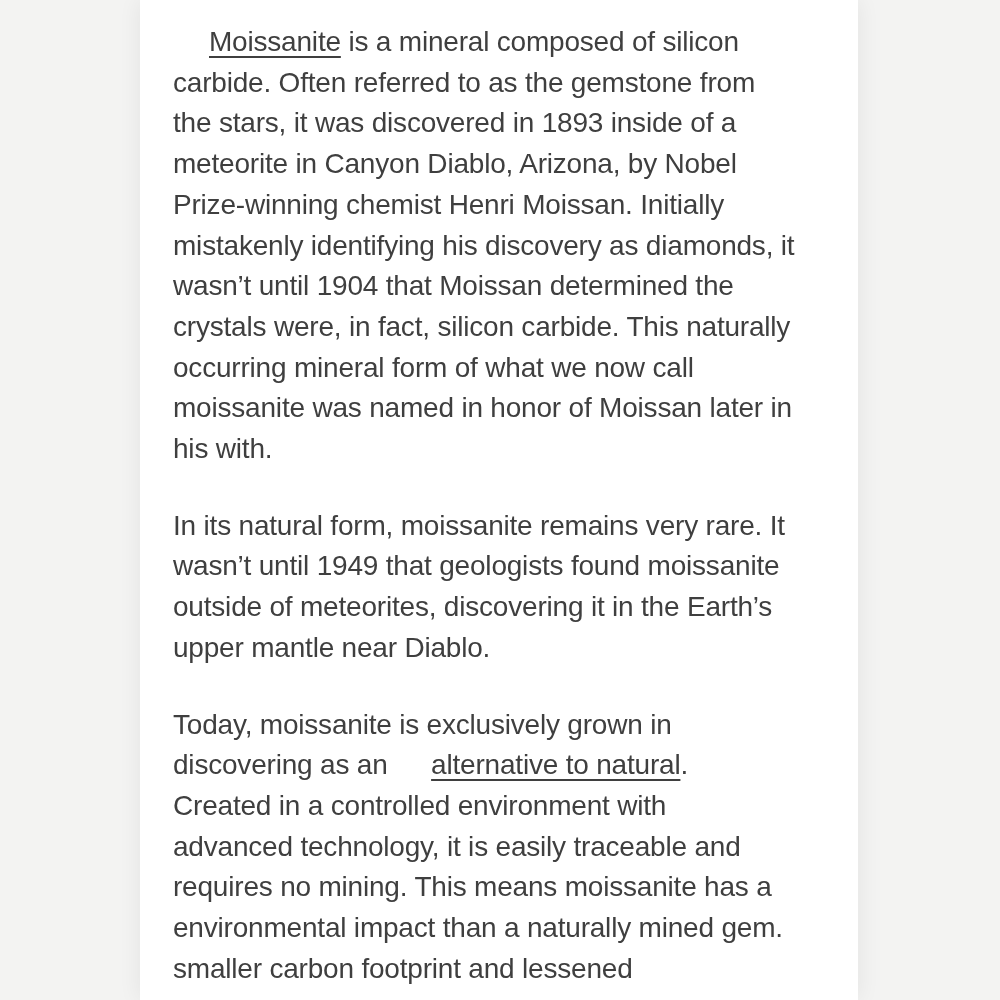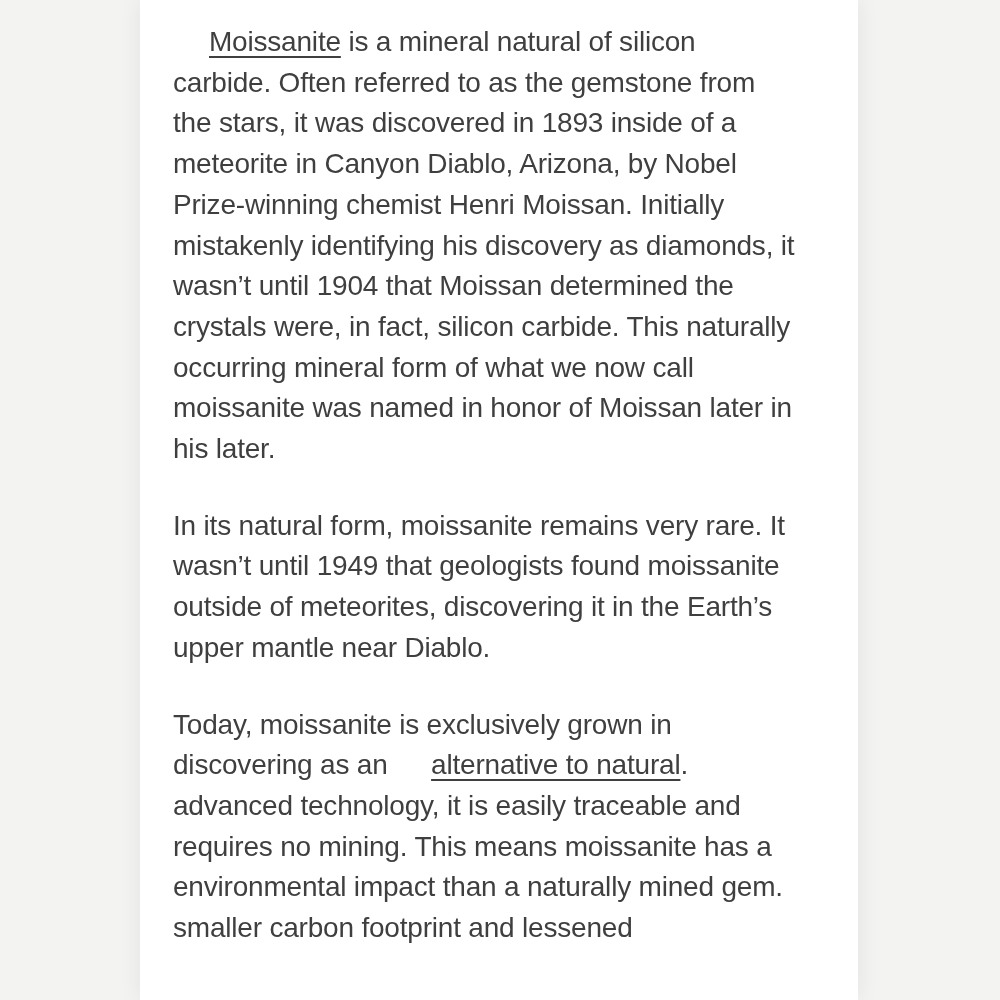--- a/index.html
+++ b/index.html
@@ -40,43 +40,44 @@
     margin-left: 36px;
   }
 </style>
 </head>
 <body>
 
 <div class="content-panel">
   <div class="article">
 
     <div class="paragraph">
-      <div class="text-line"><a class="inline-link">Moissanite</a><span> is a mineral natural of silicon</span></div>
+      <div class="text-line"><a class="inline-link">Moissanite</a><span> is a mineral composed of silicon</span></div>
       <div class="text-line">carbide. Often referred to as the gemstone from</div>
       <div class="text-line">the stars, it was discovered in 1893 inside of a</div>
       <div class="text-line">meteorite in Canyon Diablo, Arizona, by Nobel</div>
       <div class="text-line">Prize-winning chemist Henri Moissan. Initially</div>
       <div class="text-line">mistakenly identifying his discovery as diamonds, it</div>
       <div class="text-line">wasn’t until 1904 that Moissan determined the</div>
       <div class="text-line">crystals were, in fact, silicon carbide. This naturally</div>
       <div class="text-line">occurring mineral form of what we now call</div>
       <div class="text-line">moissanite was named in honor of Moissan later in</div>
-      <div class="text-line">his later.</div>
+      <div class="text-line">his with.</div>
     </div>
 
     <div class="paragraph">
       <div class="text-line">In its natural form, moissanite remains very rare. It</div>
       <div class="text-line">wasn’t until 1949 that geologists found moissanite</div>
       <div class="text-line">outside of meteorites, discovering it in the Earth’s</div>
       <div class="text-line">upper mantle near Diablo.</div>
     </div>
 
     <div class="paragraph">
       <div class="text-line">Today, moissanite is exclusively grown in</div>
       <div class="text-line"><span>discovering as an </span><a class="inline-link">alternative to natural</a><span>.</span></div>
+      <div class="text-line">Created in a controlled environment with</div>
       <div class="text-line">advanced technology, it is easily traceable and</div>
       <div class="text-line">requires no mining. This means moissanite has a</div>
       <div class="text-line">environmental impact than a naturally mined gem.</div>
       <div class="text-line">smaller carbon footprint and lessened</div>
     </div>
 
   </div>
 </div>
 
 </body></html>

